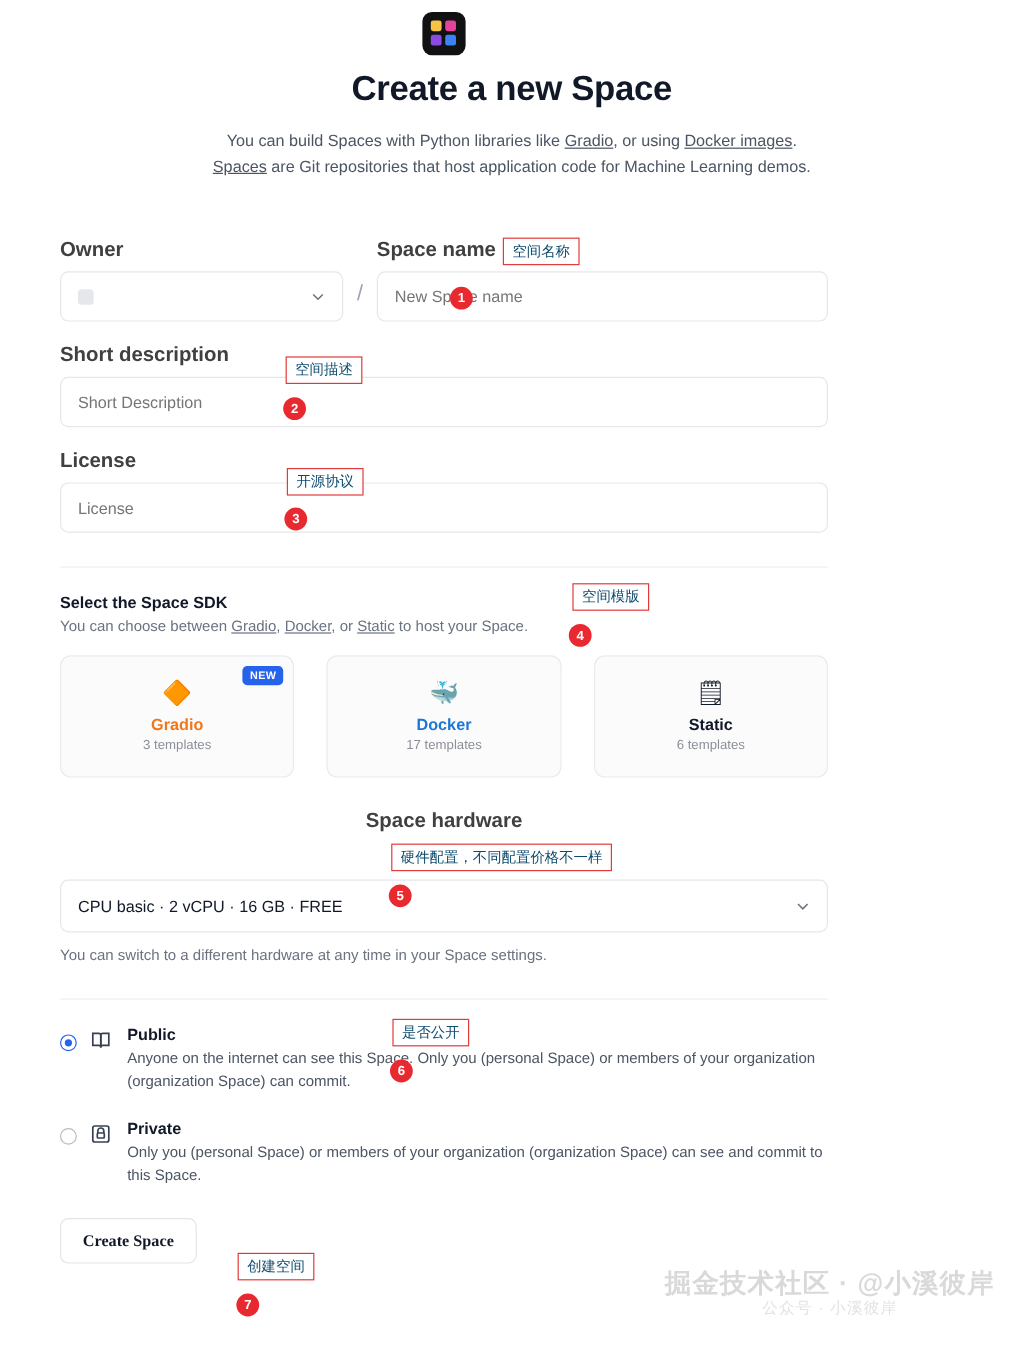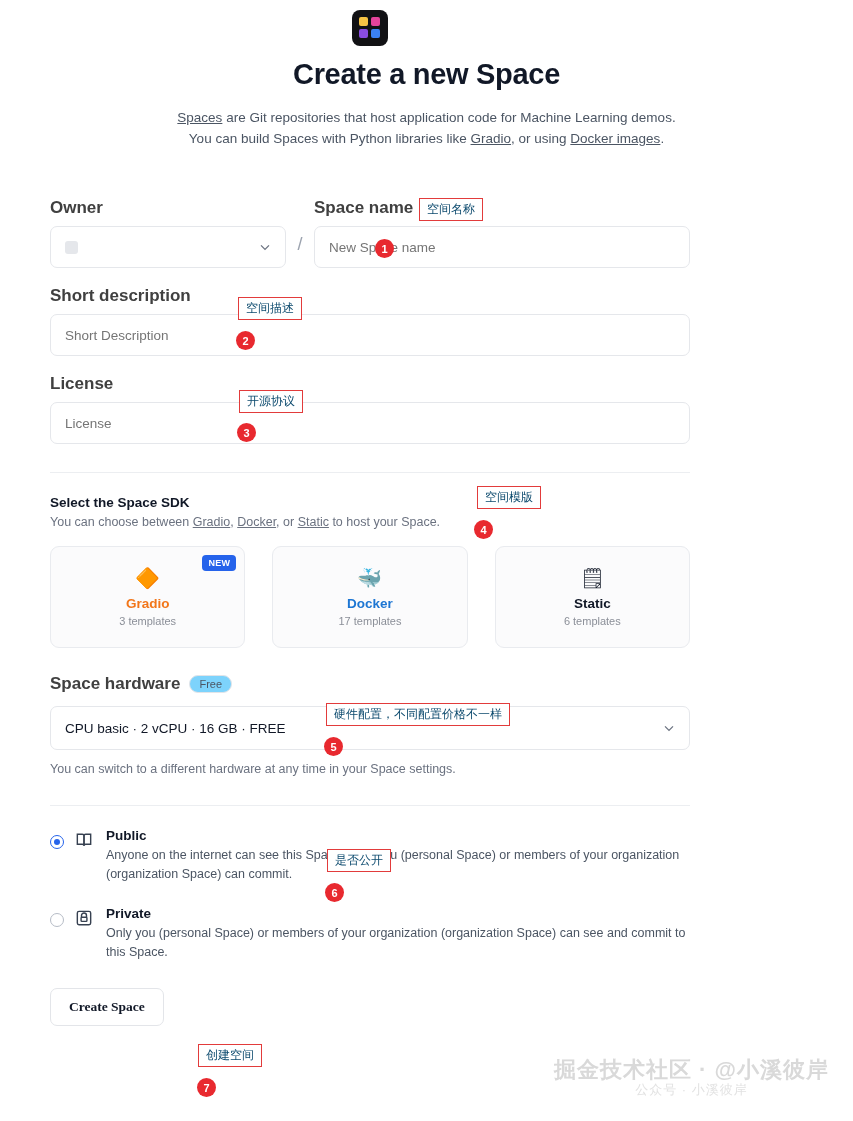--- a/index.html
+++ b/index.html
@@ -159,21 +159,21 @@
     font-weight: bold;
     border-radius: 4px;
     padding: 3px 6px;
     letter-spacing: 0.3px;
   }
   .c-gradio .nm { color: #f2761a; }
   .c-docker .nm { color: #1d76d3; }
   .c-static .nm { color: #111827; }
 
   
-  .hw-head { display: flex; align-items: center; gap: 9px; margin-top: 26px; }
+  .hw-head { display: flex; align-items: center; gap: 9px; margin-top: 26px; flex-direction: column; }
   .hw-head .lbl { margin: 0; }
   .pill {
     border: 1px solid #e2e4e8;
     border-radius: 20px;
     font-size: 11px;
     color: #4b5563;
     padding: 2px 9px;
     background: #7dd3fc;
   }
   .hw-select {
@@ -289,24 +289,24 @@
       <i class="lg2"></i>
       <i class="lg3"></i>
       <i class="lg4"></i>
     </div>
   </div>
 
   <h1 class="title">Create a new Space</h1>
 
   <div class="subtitle">
     <div>
+      <span>You can build Spaces with Python libraries like </span><a href="#">Gradio</a><span>, or using </span><a href="#">Docker images</a><span>.</span>
+    </div>
+    <div>
       <a href="#">Spaces</a><span> are Git repositories that host application code for Machine Learning demos.</span>
-    </div>
-    <div>
-      <span>You can build Spaces with Python libraries like </span><a href="#">Gradio</a><span>, or using </span><a href="#">Docker images</a><span>.</span>
     </div>
   </div>
 
   <div class="form">
 
     
     <div class="row-owner">
       <div class="owner-col">
         <span class="lbl">Owner</span>
         <div class="select">

